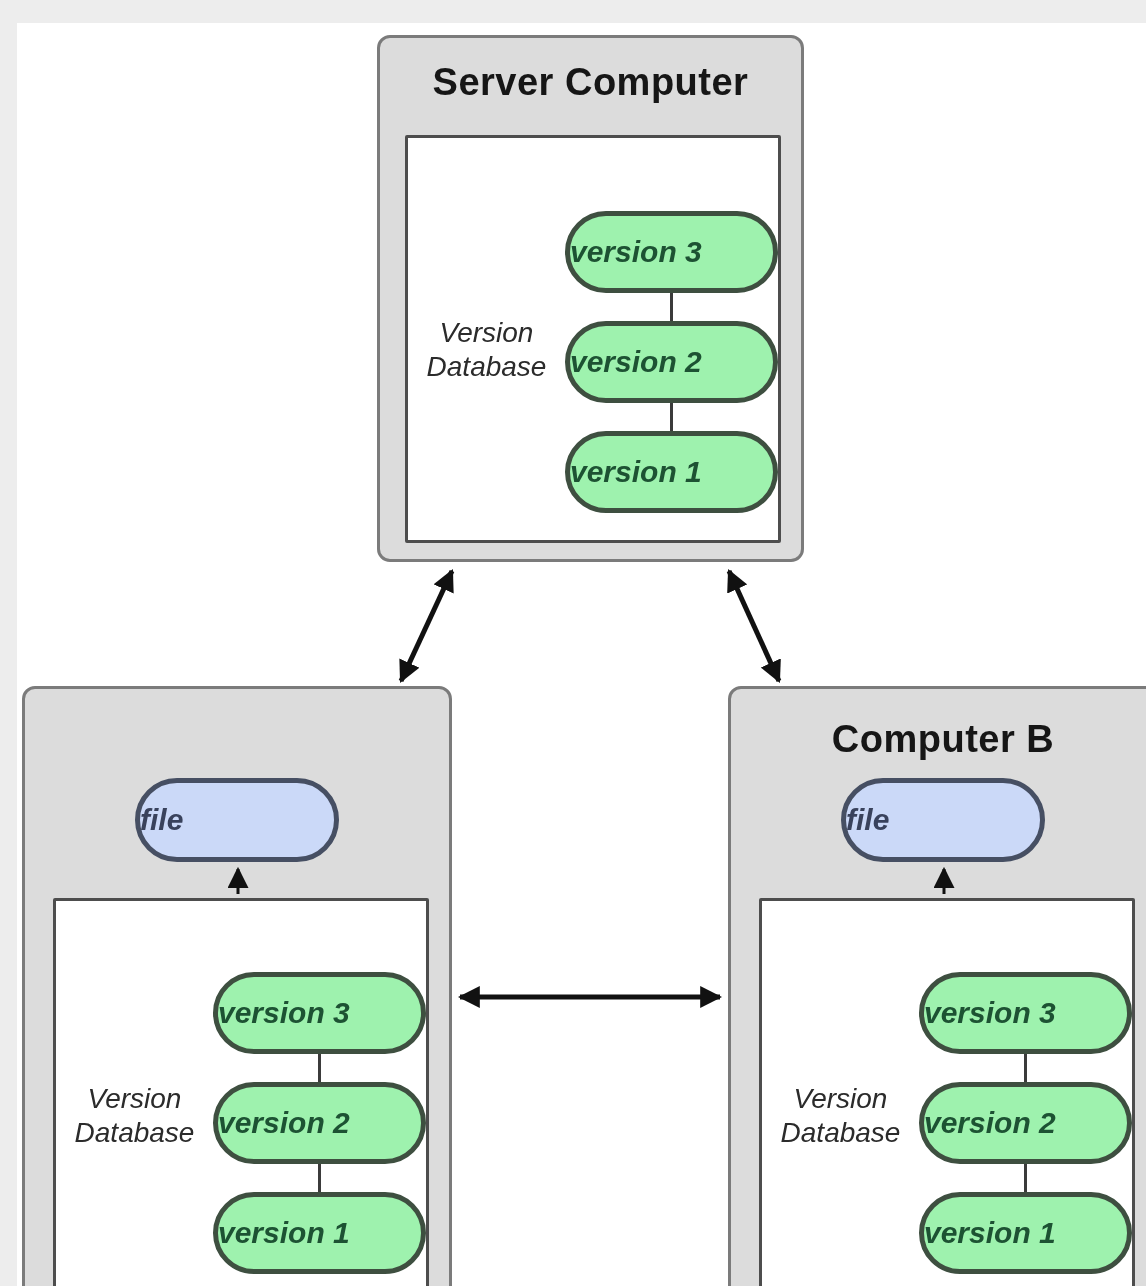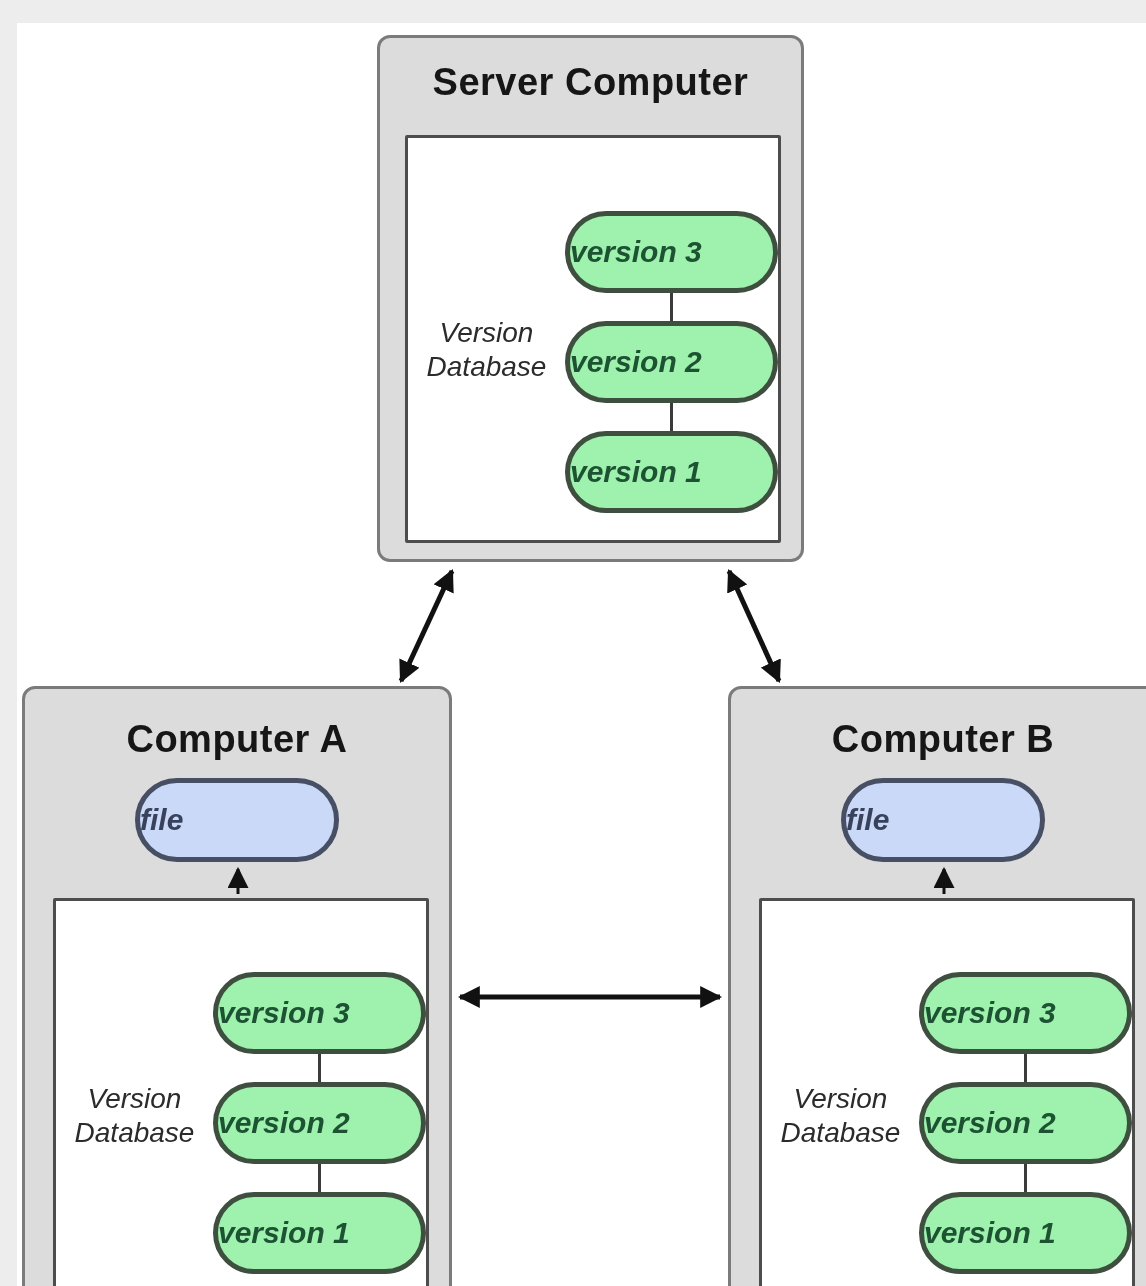--- a/index.html
+++ b/index.html
@@ -92,21 +92,20 @@
           </div>
         <div class="connector"></div>
         <div class="pill green">
             <span>version 1</span>
           </div>
       </div>
     </div>
   </div>
 
   <div class="outer-box" id="computer-a-box">
-    <div class="box-title">Computer A</div>
     <div class="pill blue">
         <span>file</span>
       </div>
     <div class="db-box">
       <div class="db-label">Version Database</div>
       <div class="pill-stack">
         <div class="pill green">
             <span>version 3</span>
           </div>
         <div class="connector"></div>

